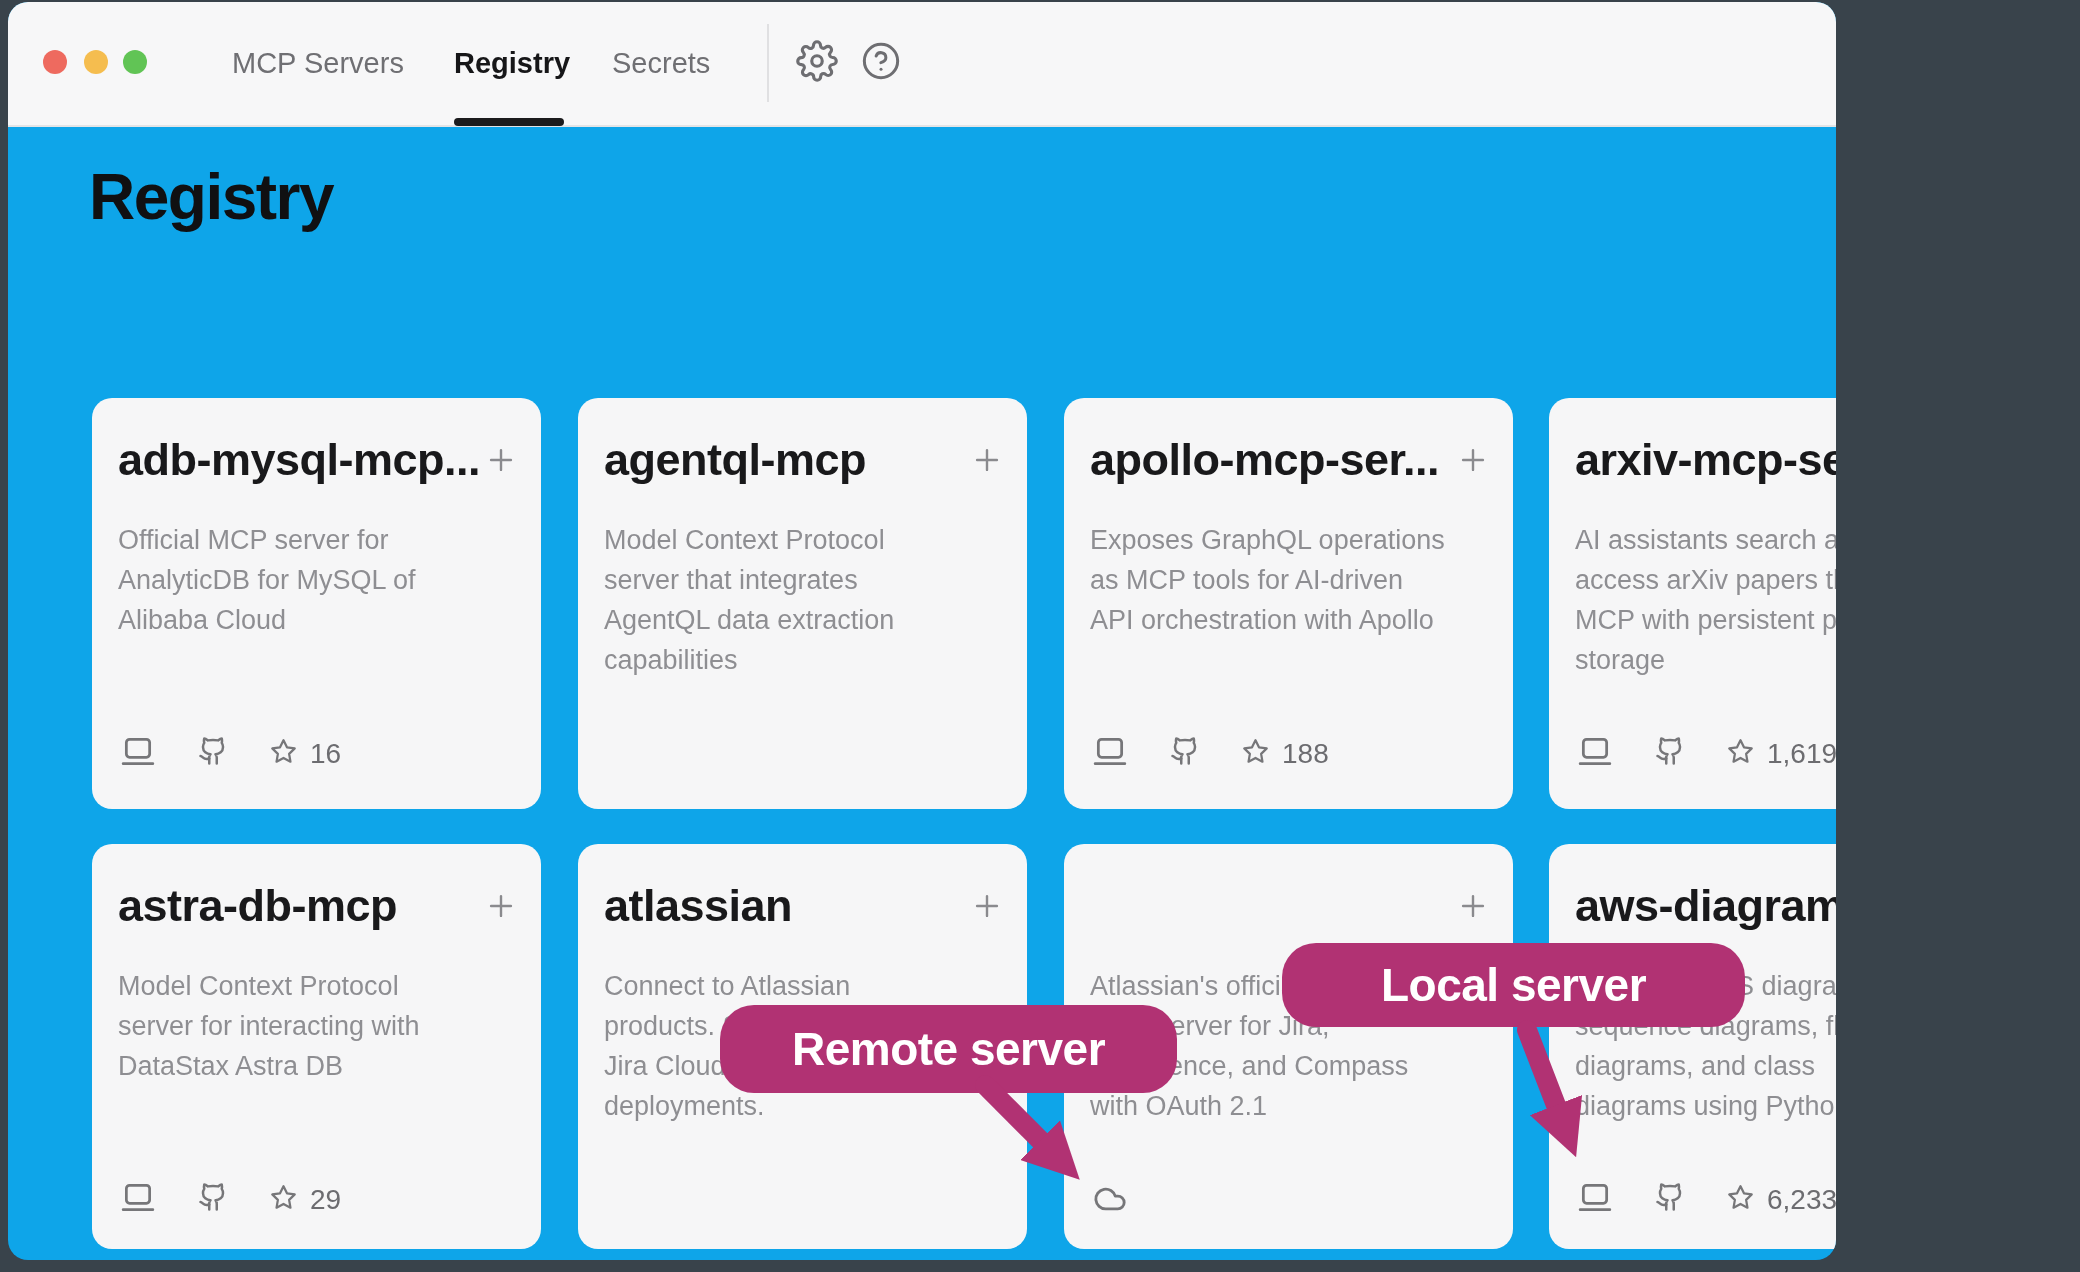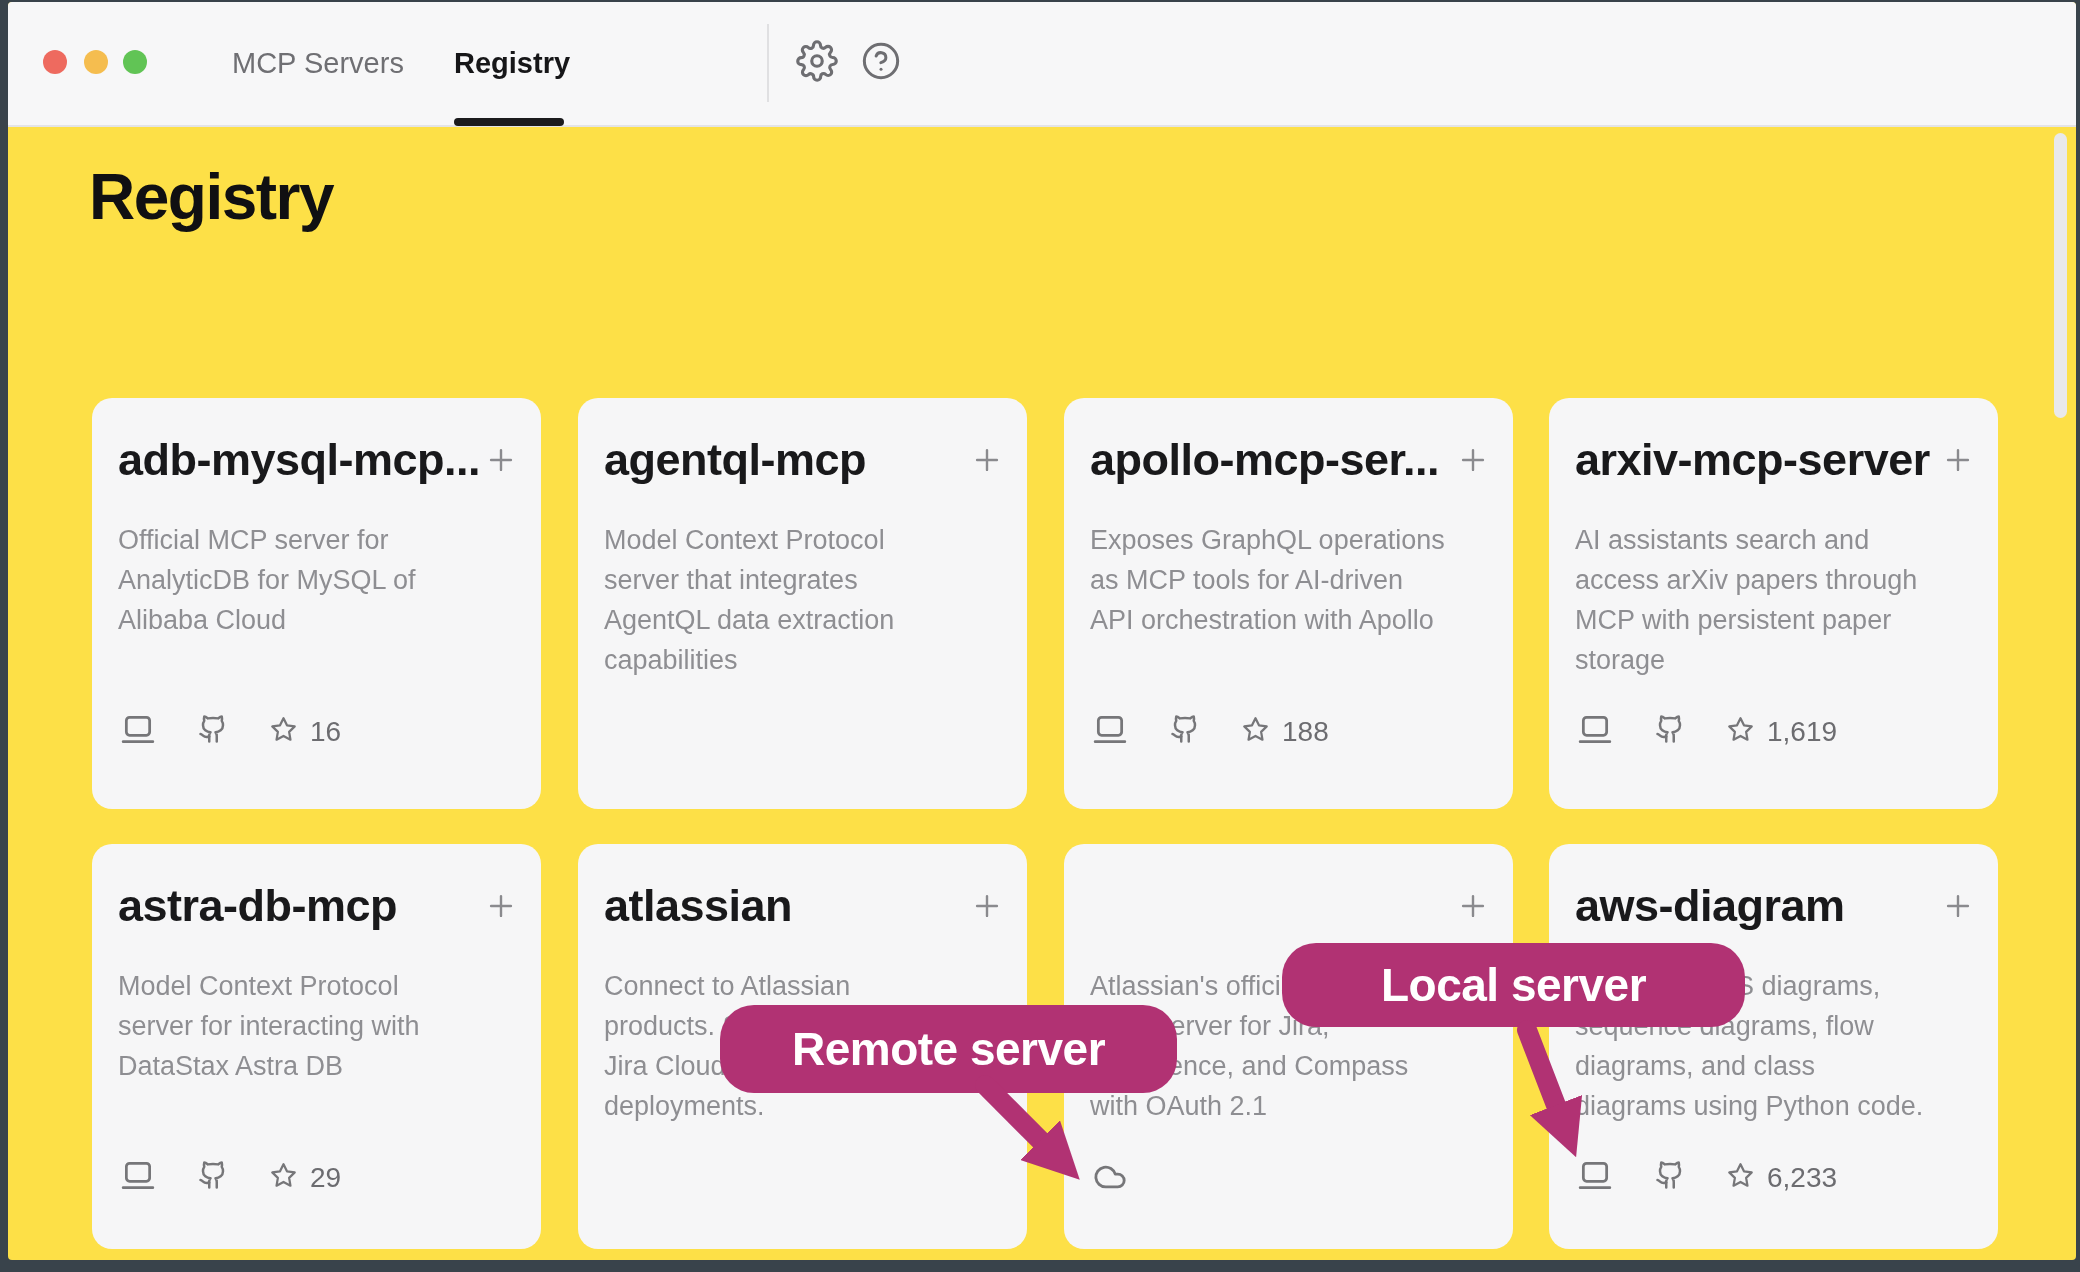--- a/index.html
+++ b/index.html
@@ -4,22 +4,22 @@
 <style>
   * { margin:0; padding:0; box-sizing:border-box; }
   html,body { width:2080px; height:1272px; }
   body {
     position:relative; overflow:hidden;
     background:#39434b;
     font-family:"Liberation Sans", sans-serif;
     -webkit-font-smoothing:antialiased;
   }
   .window {
-    position:absolute; left:8px; top:2px; width:2068px; height:1258px;
-    background:#fde047; border-radius:4px; overflow:hidden;
+    position:absolute; left:8px; top:2px; width:1828px; height:1258px;
+    background:#0ea5e9; border-radius:20px; overflow:hidden;
   }
   
   .topbar {
     position:absolute; left:0; top:0; width:100%; height:125px;
     background:#f7f7f8; border-bottom:2px solid #e4e4e6;
   }
   .tl { position:absolute; top:48px; width:24px; height:24px; border-radius:50%; }
   .tl.close { left:35px; } .tl.min { left:76px; } .tl.max { left:115px; }
   .tab {
     position:absolute; top:0; height:123px; display:flex; align-items:center;
@@ -62,21 +62,21 @@
   }
   .card .plus {
     position:absolute; right:20px; top:42px; width:40px; height:40px; border:none;
     background:transparent; color:#8a8a8e; display:flex; align-items:center; justify-content:center;
     cursor:pointer;
   }
   .card .desc {
     position:absolute; left:26px; top:122px; font-size:27px; line-height:40px;
     color:#8e8e92; white-space:pre;
   }
-  .card .footer { position:absolute; left:26px; top:316px; width:400px; height:36px; }
+  .card .footer { position:absolute; left:26px; top:338px; width:400px; height:36px; }
   .f-icon { position:absolute; top:0; color:#767679; }
   .f-laptop { left:2px; } .f-github { left:80px; } .f-star { left:152px; top:2px; } .f-cloud { left:0px; }
   .f-count { position:absolute; left:192px; top:2px; font-size:28px; color:#6c6c70; }
   
   .badge {
     position:absolute; z-index:5; background:var(--accent,#b13273); color:#fff;
     display:flex; align-items:center; justify-content:center;
     font-size:46px; font-weight:700; letter-spacing:-0.5px; border-radius:34px;
   }
   .badge.remote { left:712px; top:1003px; width:457px; height:88px; }
@@ -91,20 +91,23 @@
   <header class="topbar">
     <div class="tl close" style="background: rgb(238, 106, 95);"></div>
     <div class="tl min" style="background: rgb(245, 189, 79);"></div>
     <div class="tl max" style="background: rgb(97, 196, 85);"></div>
 
     <div class="tab" style="left:224px">
       <span>MCP Servers</span>
     </div>
     <div class="tab active" style="left:446px">
       <span>Registry</span>
+    </div>
+    <div class="tab" style="left:604px">
+      <span>Secrets</span>
     </div>
     <div class="tab-underline"></div>
 
     <div class="bar-divider"></div>
 
     <button class="bar-btn" style="left:787px">
       <span>
         <svg width="42" height="42" viewBox="0 0 24 24" fill="none" stroke="currentColor" stroke-width="1.8" stroke-linecap="round" stroke-linejoin="round">
           <circle cx="12" cy="12" r="3"></circle>
           <path d="M19.4 15a1.65 1.65 0 0 0 .33 1.82l.06.06a2 2 0 1 1-2.83 2.83l-.06-.06a1.65 1.65 0 0 0-1.82-.33 1.65 1.65 0 0 0-1 1.51V21a2 2 0 1 1-4 0v-.09A1.65 1.65 0 0 0 9 19.4a1.65 1.65 0 0 0-1.82.33l-.06.06a2 2 0 1 1-2.83-2.83l.06-.06a1.65 1.65 0 0 0 .33-1.82 1.65 1.65 0 0 0-1.51-1H3a2 2 0 1 1 0-4h.09A1.65 1.65 0 0 0 4.6 9a1.65 1.65 0 0 0-.33-1.82l-.06-.06a2 2 0 1 1 2.83-2.83l.06.06a1.65 1.65 0 0 0 1.82.33H9a1.65 1.65 0 0 0 1-1.51V3a2 2 0 1 1 4 0v.09a1.65 1.65 0 0 0 1 1.51 1.65 1.65 0 0 0 1.82-.33l.06-.06a2 2 0 1 1 2.83 2.83l-.06.06a1.65 1.65 0 0 0-.33 1.82V9a1.65 1.65 0 0 0 1.51 1H21a2 2 0 1 1 0 4h-.09a1.65 1.65 0 0 0-1.51 1z"></path>

